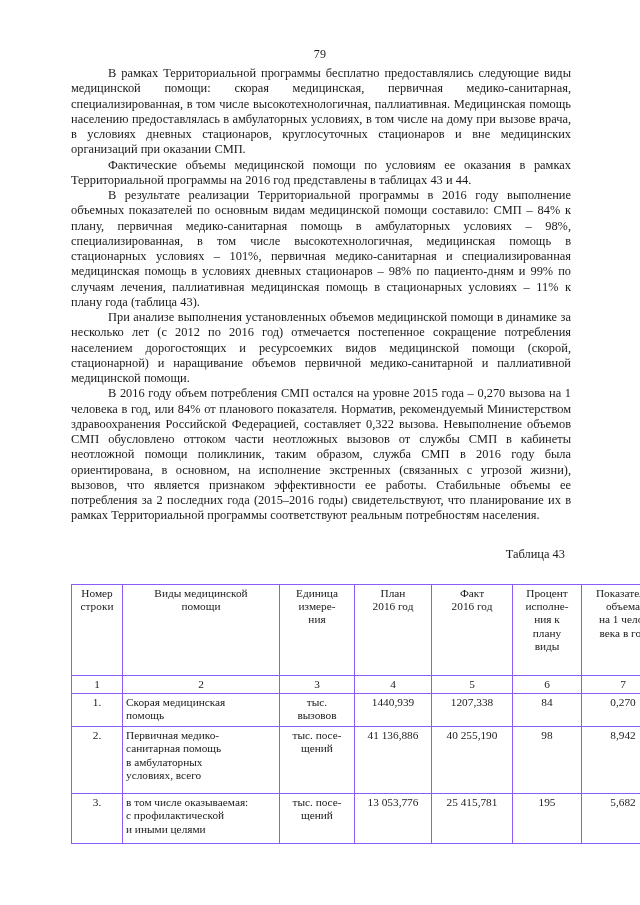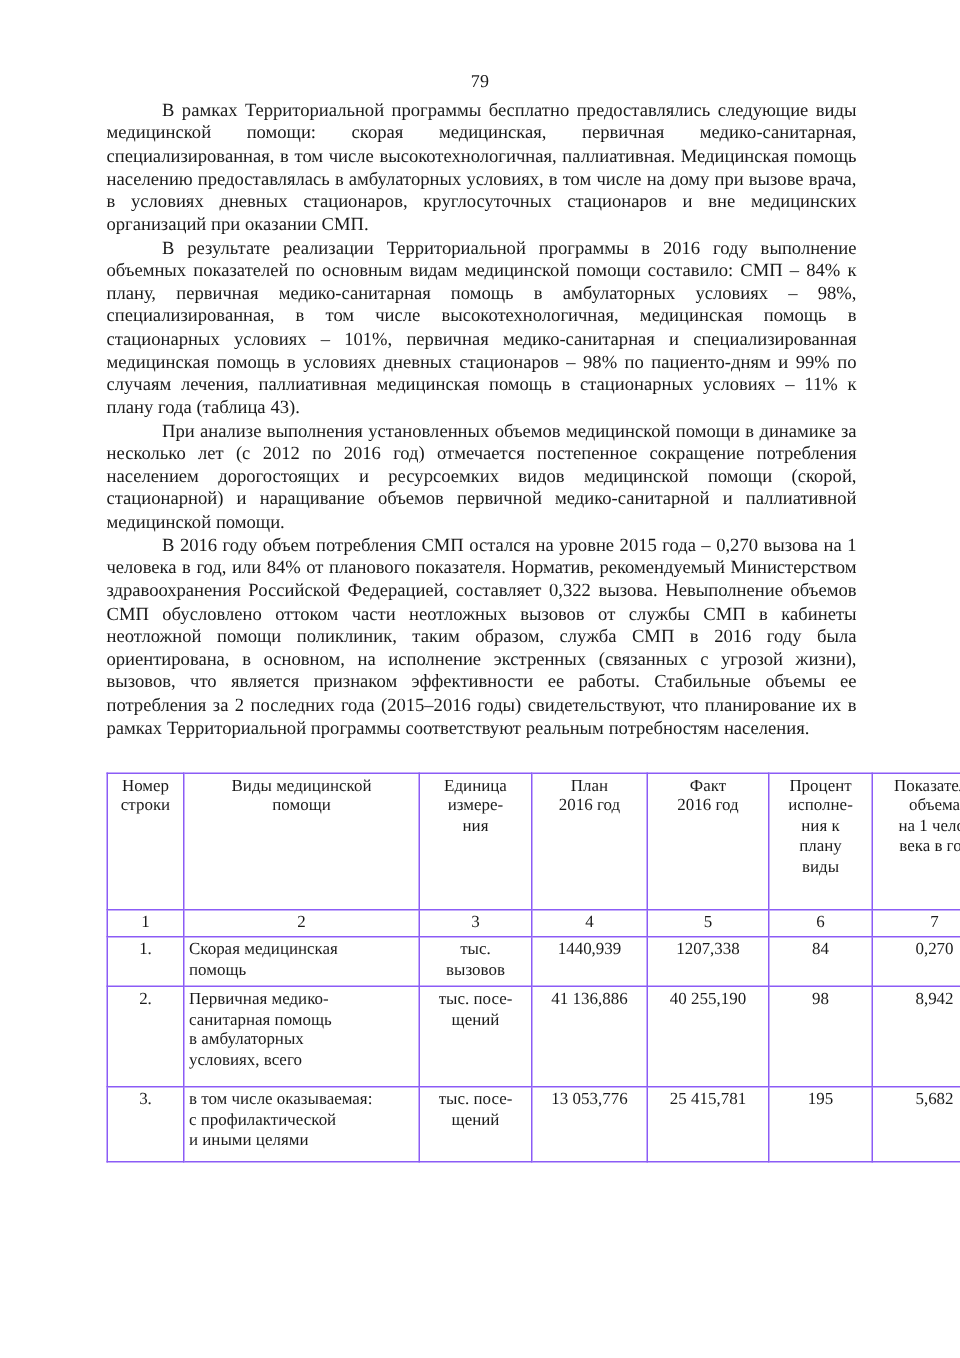--- a/index.html
+++ b/index.html
@@ -113,24 +113,26 @@
 </head>
 <body>
 
 <div class="page">
 
   <div class="page-number">79</div>
 
   <div class="body-area">
 
     <p class="para first">В рамках Территориальной программы бесплатно предоставлялись следующие виды медицинской помощи: скорая медицинская, первичная медико-санитарная, специализированная, в том числе высокотехнологичная, паллиативная. Медицинская помощь населению предоставлялась в амбулаторных условиях, в том числе на дому при вызове врача, в условиях дневных стационаров, круглосуточных стационаров и вне медицинских организаций при оказании СМП.</p>
+    <p class="para gapless">Фактические объемы медицинской помощи по условиям ее оказания в рамках Территориальной программы на 2016 год представлены в таблицах 43 и 44.</p>
     <p class="para gapless">В результате реализации Территориальной программы в 2016 году выполнение объемных показателей по основным видам медицинской помощи составило: СМП – 84% к плану, первичная медико-санитарная помощь в амбулаторных условиях – 98%, специализированная, в том числе высокотехнологичная, медицинская помощь в стационарных условиях – 101%, первичная медико-санитарная и специализированная медицинская помощь в условиях дневных стационаров – 98% по пациенто-дням и 99% по случаям лечения, паллиативная медицинская помощь в стационарных условиях – 11% к плану года (таблица 43).</p>
     <p class="para gapless">При анализе выполнения установленных объемов медицинской помощи в динамике за несколько лет (с 2012 по 2016 год) отмечается постепенное сокращение потребления населением дорогостоящих и ресурсоемких видов медицинской помощи (скорой, стационарной) и наращивание объемов первичной медико-санитарной и паллиативной медицинской помощи.</p>
     <p class="para gapless">В 2016 году объем потребления СМП остался на уровне 2015 года – 0,270 вызова на 1 человека в год, или 84% от планового показателя. Норматив, рекомендуемый Министерством здравоохранения Российской Федерацией, составляет 0,322 вызова. Невыполнение объемов СМП обусловлено оттоком части неотложных вызовов от службы СМП в кабинеты неотложной помощи поликлиник, таким образом, служба СМП в 2016 году была ориентирована, в основном, на исполнение экстренных (связанных с угрозой жизни), вызовов, что является признаком эффективности ее работы. Стабильные объемы ее потребления за 2 последних года (2015–2016 годы) свидетельствуют, что планирование их в рамках Территориальной программы соответствуют реальным потребностям населения.</p>
 
+    <div class="table-label">Таблица 43</div>
 
     <div class="table-title">
     </div>
 
     <div class="table-wrap">
       <table class="grid">
         <thead>
           <tr>
             <th class="c-num hdr-cell">
               <div>Номер</div>

